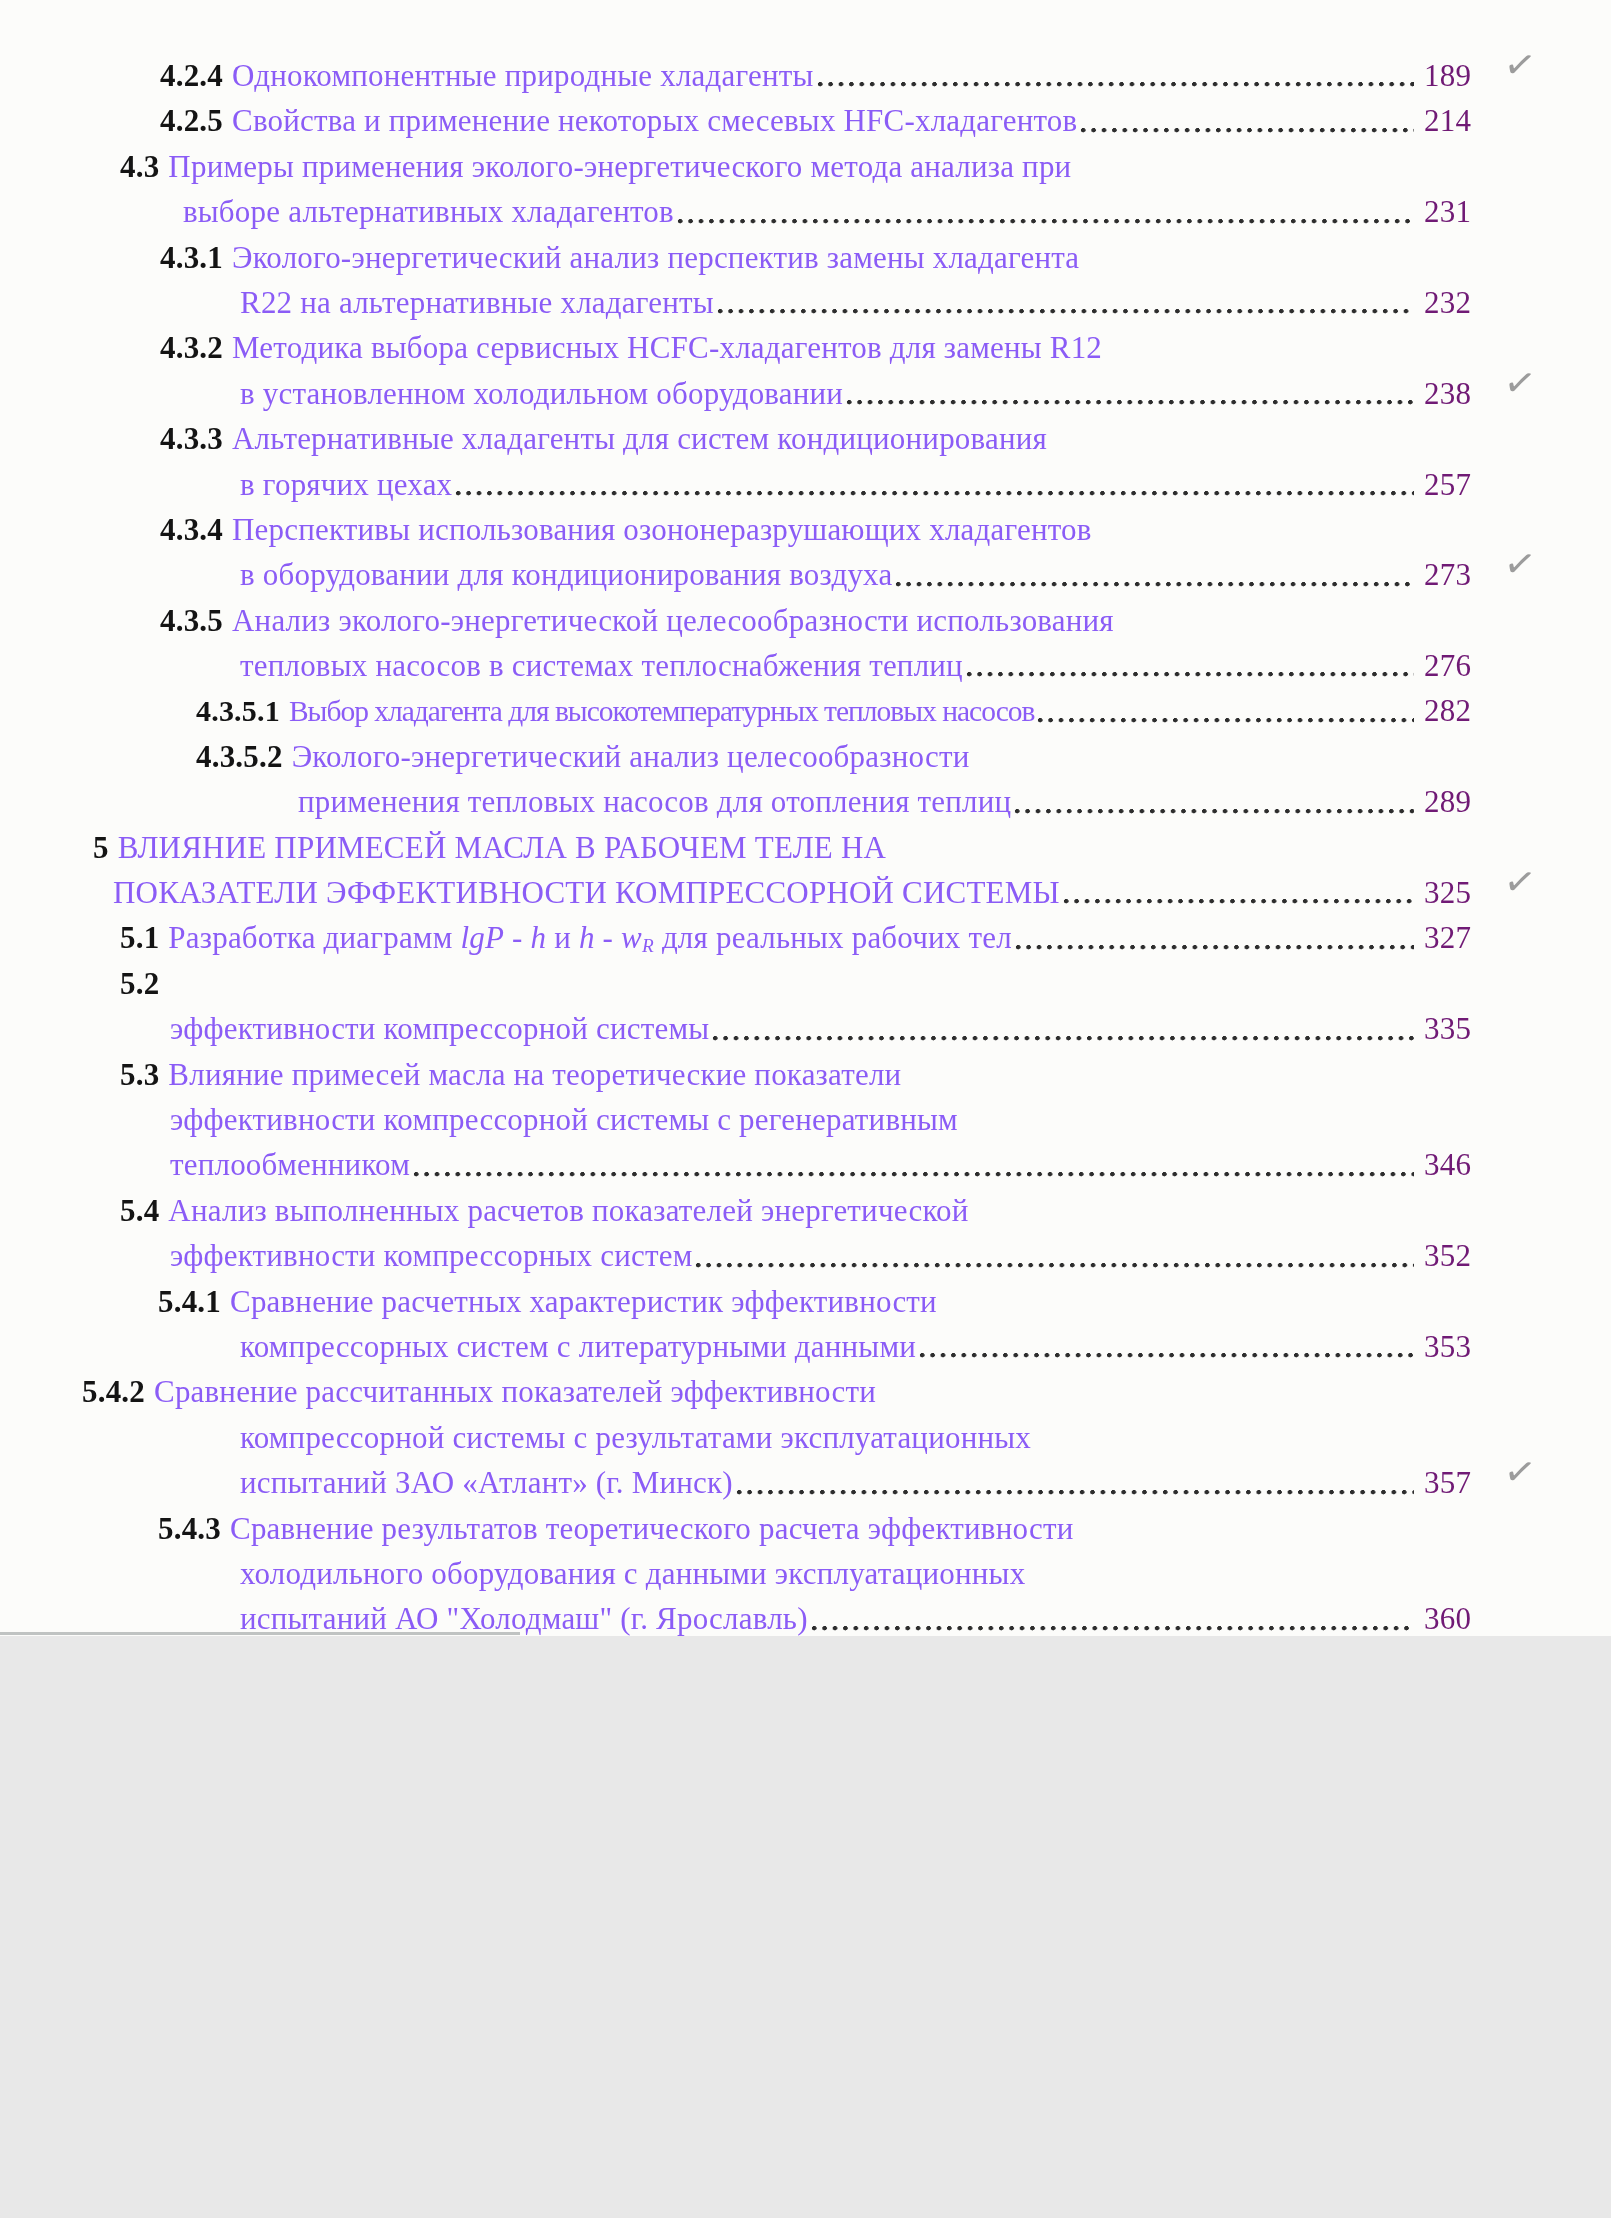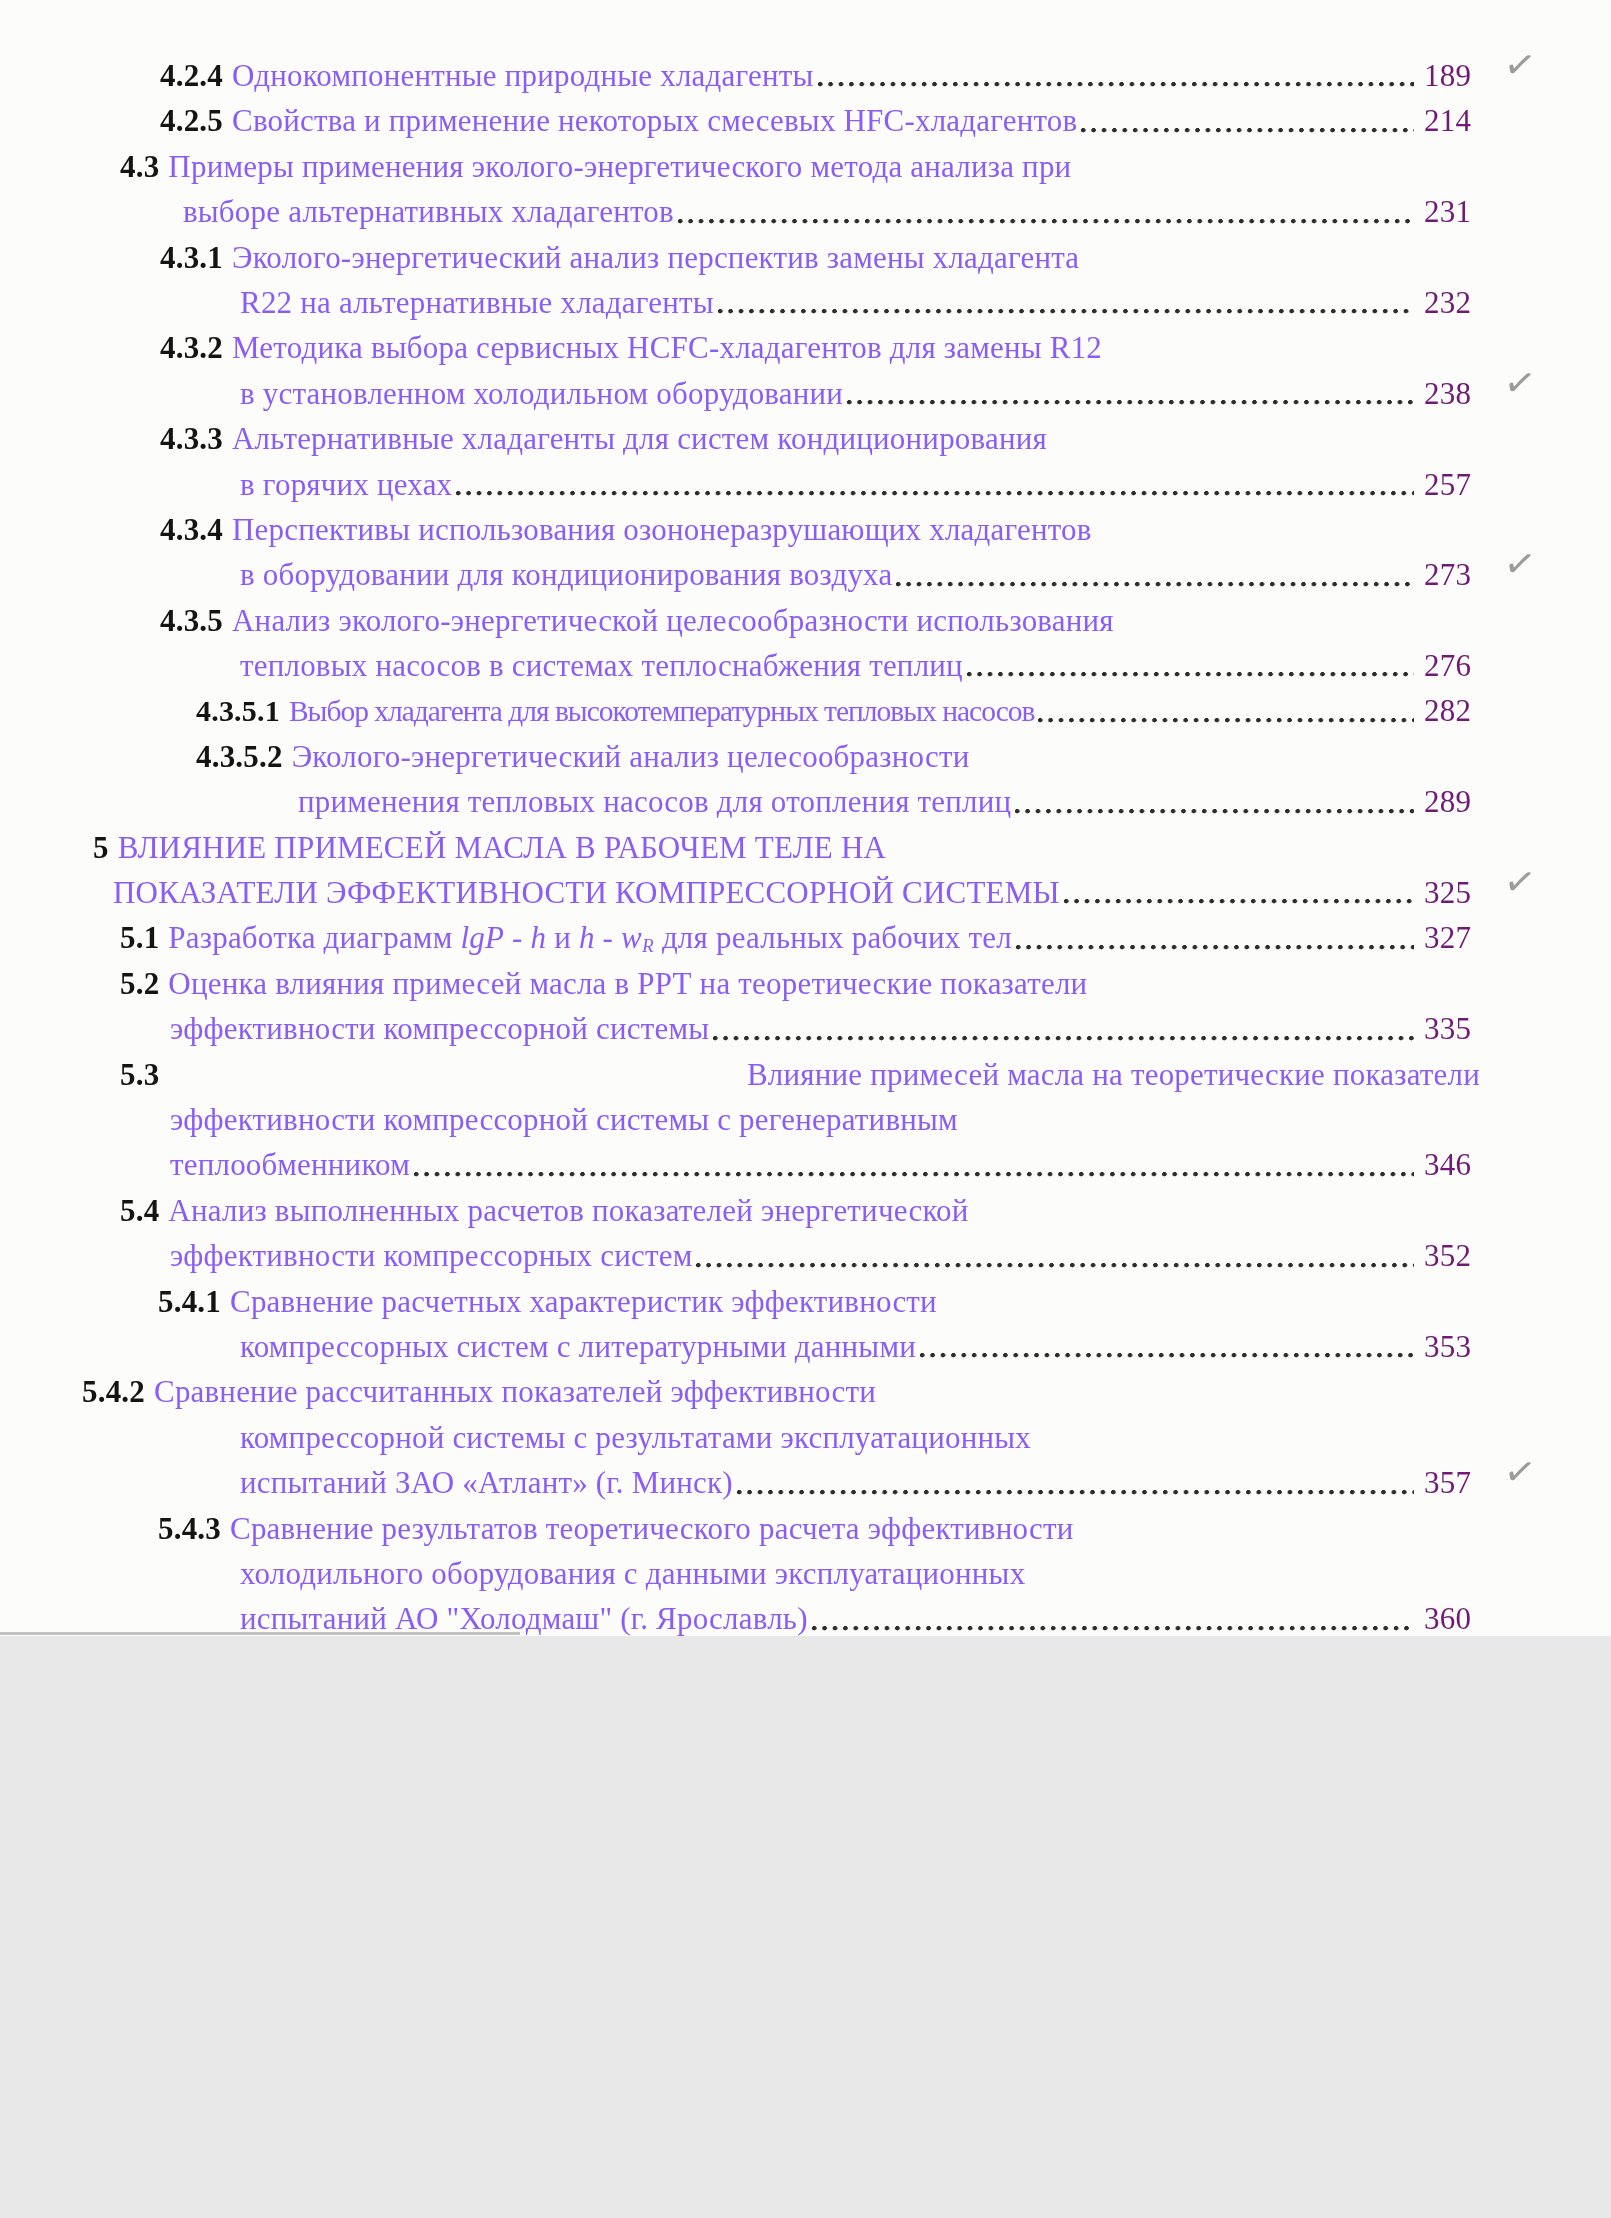--- a/index.html
+++ b/index.html
@@ -172,31 +172,30 @@
   </div>
       <div class="toc-line" style="padding-left: 120px;">
     <span class="num">5.1</span>
     <span class="title"><span>Разработка диаграмм </span><span class="it">lgP</span><span> - </span><span class="it">h</span><span> и </span><span class="it">h</span><span> - </span><span class="it">w</span><span class="it sub">R</span><span> для реальных рабочих тел</span></span>
     <span class="leader"></span>
     <span class="pageno">327</span>
 
   </div>
       <div class="toc-line" style="padding-left: 120px;">
     <span class="num">5.2</span>
-    <span class="title">Оценка влияния примесей масла в РРТ на теоретические показатели</span>
 
   </div>
       <div class="toc-line" style="padding-left: 170px;">
 
     <span class="title">эффективности компрессорной системы</span>
     <span class="leader"></span>
     <span class="pageno">335</span>
 
   </div>
-      <div class="toc-line" style="padding-left: 120px; justify-content: space-between;">
+      <div class="toc-line" style="padding-left: 120px;">
     <span class="num">5.3</span>
     <span class="title">Влияние примесей масла на теоретические показатели</span>
 
   </div>
       <div class="toc-line" style="padding-left: 170px;">
 
     <span class="title">эффективности компрессорной системы с регенеративным</span>
 
   </div>
       <div class="toc-line" style="padding-left: 170px;">

